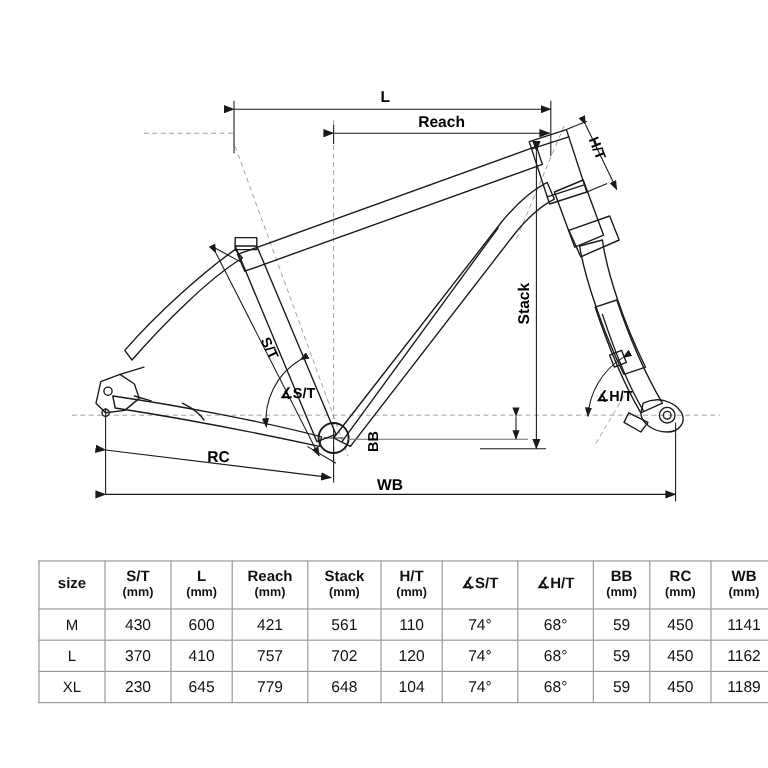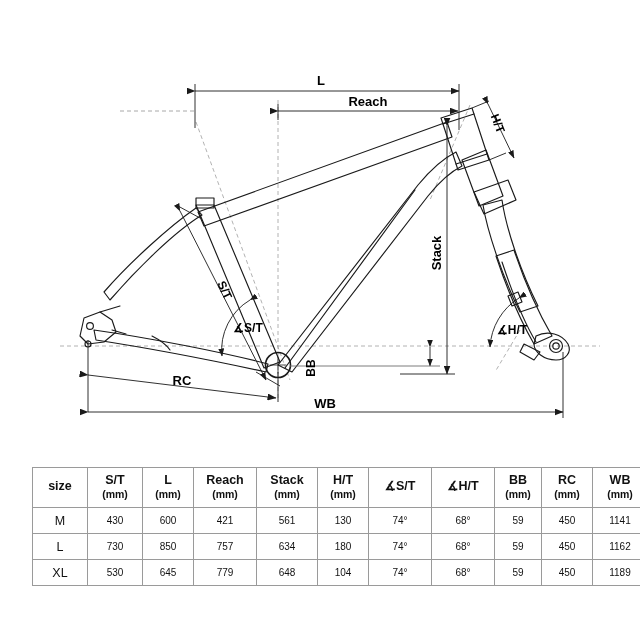--- a/index.html
+++ b/index.html
@@ -72,21 +72,21 @@
     display: block;
     font-size: 10.5px;
     font-weight: bold;
     margin-top: 1px;
   }
   table.spec thead th.nounit {
     line-height: 1.1;
   }
   table.spec tbody td {
     height: 23px;
-    font-size: 10px;
+    font-size: 13px;
     font-weight: normal;
   }
   table.spec tbody td.sizecell {
     font-size: 12.5px;
   }
   .c-size  { width: 54px; }
   .c-st    { width: 54px; }
   .c-l     { width: 50px; }
   .c-reach { width: 62px; }
   .c-stack { width: 60px; }
@@ -276,43 +276,43 @@
           </th>
         </tr>
       </thead>
       <tbody>
         <tr>
           <td class="sizecell">M</td>
           <td>430</td>
           <td>600</td>
           <td>421</td>
           <td>561</td>
-          <td>130</td>
+          <td>110</td>
           <td>74°</td>
           <td>68°</td>
           <td>59</td>
           <td>450</td>
           <td>1141</td>
         </tr>
         <tr>
           <td class="sizecell">L</td>
-          <td>730</td>
-          <td>850</td>
+          <td>370</td>
+          <td>410</td>
           <td>757</td>
-          <td>634</td>
-          <td>180</td>
+          <td>702</td>
+          <td>120</td>
           <td>74°</td>
           <td>68°</td>
           <td>59</td>
           <td>450</td>
           <td>1162</td>
         </tr>
         <tr>
           <td class="sizecell">XL</td>
-          <td>530</td>
+          <td>230</td>
           <td>645</td>
           <td>779</td>
           <td>648</td>
           <td>104</td>
           <td>74°</td>
           <td>68°</td>
           <td>59</td>
           <td>450</td>
           <td>1189</td>
         </tr>

